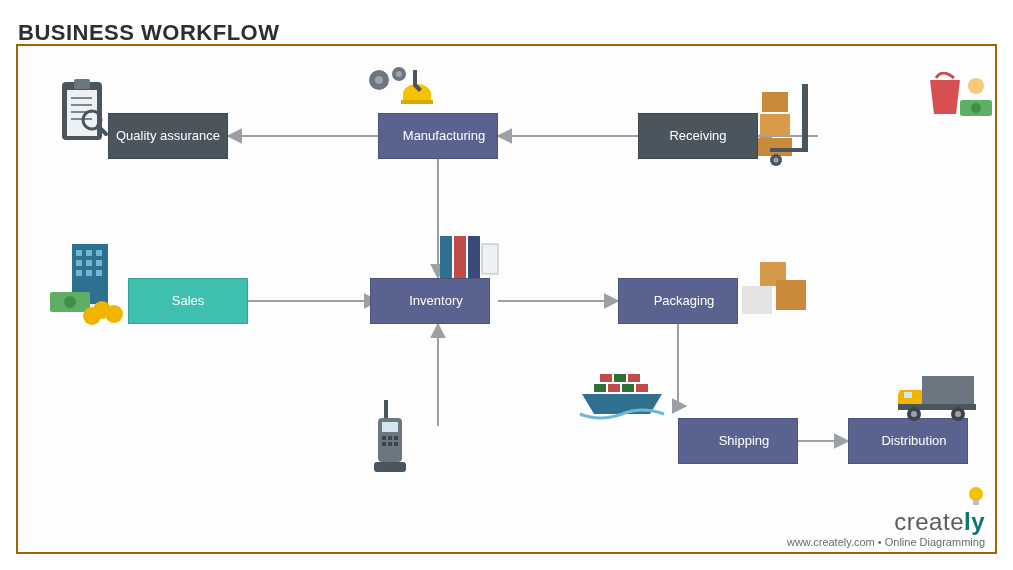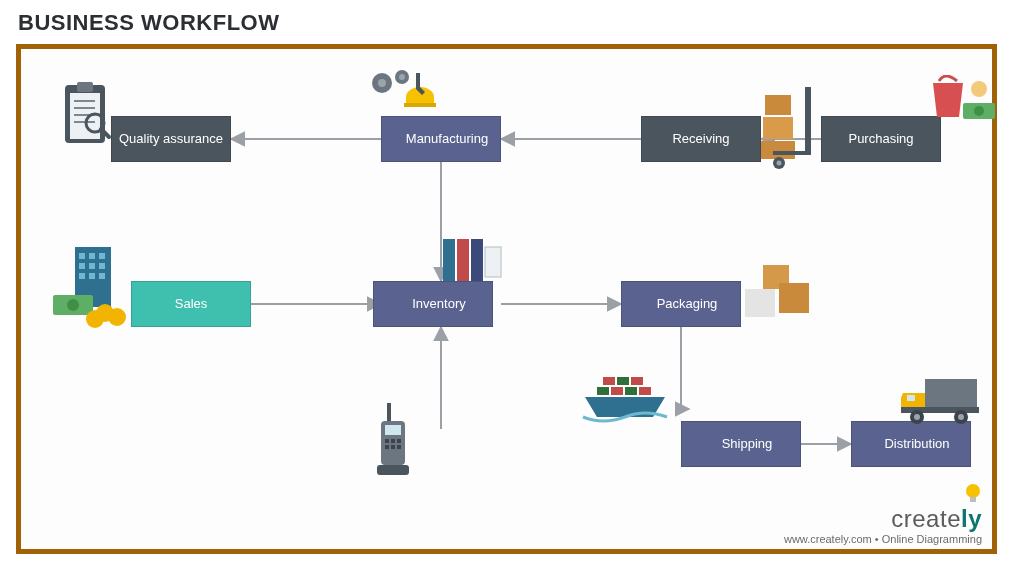--- a/index.html
+++ b/index.html
@@ -10,26 +10,27 @@
     height: 570px;
     overflow: hidden;
     position: relative;
   }
   .title {
     font-size: 22px;
     font-weight: 700;
     color: #2b2f33;
     padding: 10px 18px 8px 18px;
     letter-spacing: .5px;
+    margin-top: 10px;
   }
   .canvas {
     position: absolute;
     left: 16px; top: 44px;
     width: 981px; height: 510px;
-    border: 5px solid #a16207;
+    border: 2px solid #a16207;
     background: #fdfdfd;
   }
   .node {
     position: absolute;
     width: 120px;
     height: 46px;
     display: flex;
     align-items: center;
     justify-content: center;
     text-align: center;
@@ -96,23 +97,20 @@
   </svg>
 
   <div class="node c-slate" style="left:90px; top:67px;">
     <span>Quality assurance</span>
   </div>
   <div class="node c-indigo" style="left:360px; top:67px;">
     <span>Manufacturing</span>
   </div>
   <div class="node c-slate" style="left:620px; top:67px;">
     <span>Receiving</span>
-  </div>
-  <div class="node c-slate" style="left:800px; top:67px;">
-    <span>Purchasing</span>
   </div>
 
   <div class="node c-teal" style="left:110px; top:232px;">
     <span>Sales</span>
   </div>
   <div class="node c-indigo" style="left:352px; top:232px;">
     <span>Inventory</span>
   </div>
   <div class="node c-indigo" style="left:600px; top:232px;">
     <span>Packaging</span>

